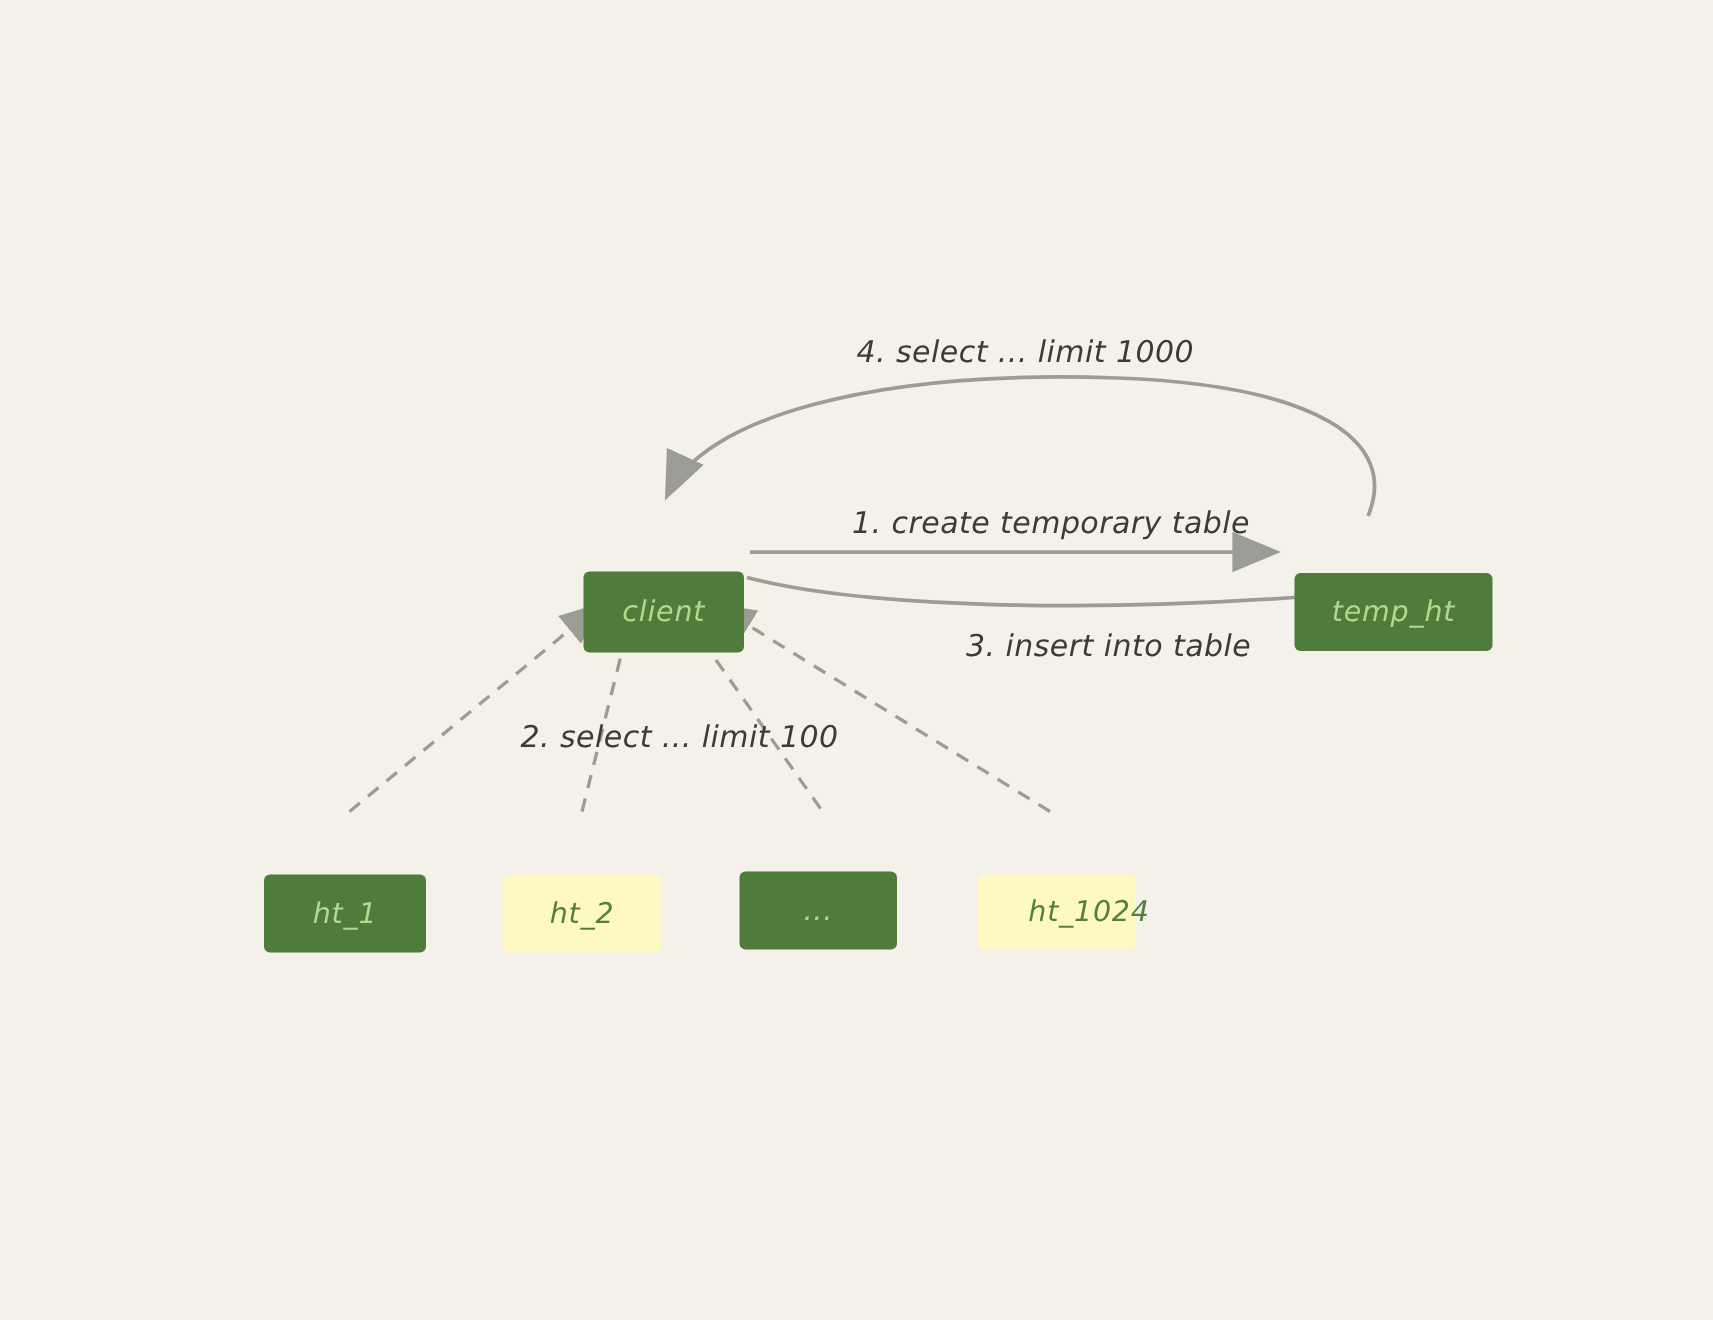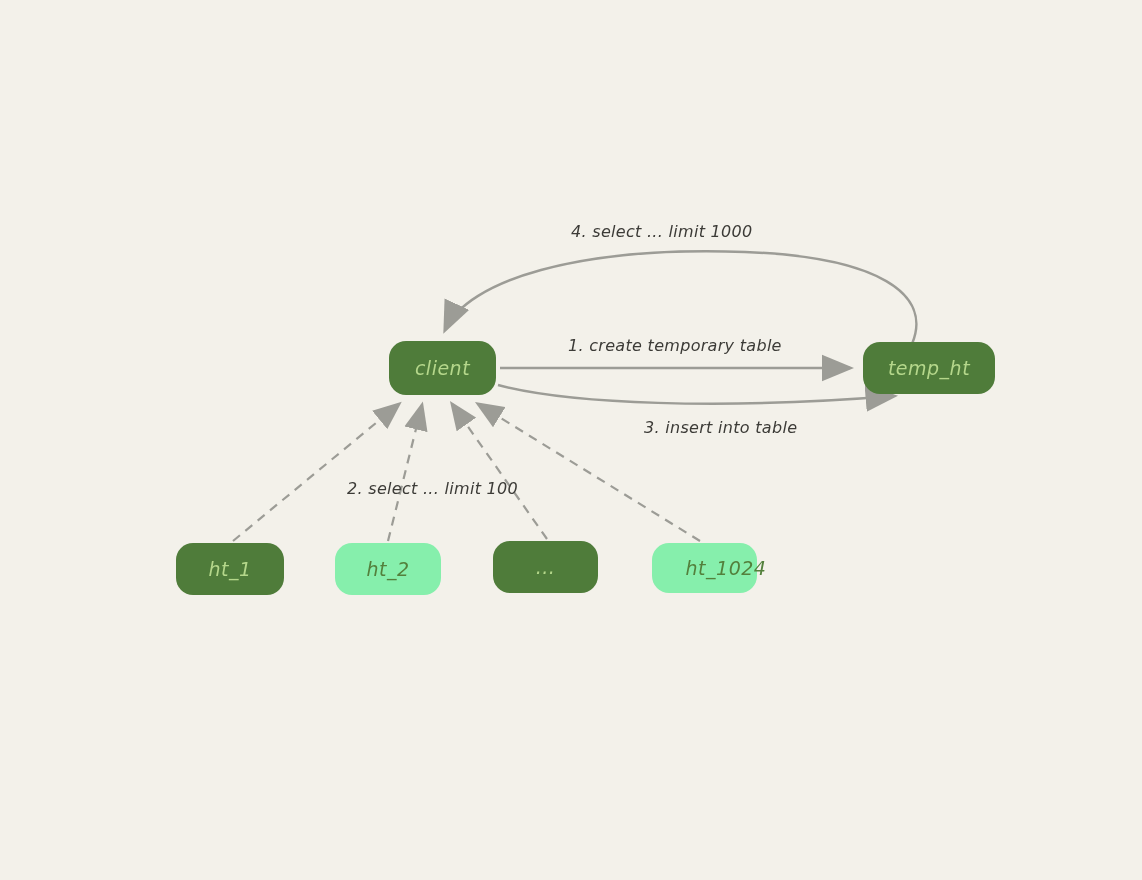--- a/index.html
+++ b/index.html
@@ -17,41 +17,42 @@
   }
   #edges-svg {
     position: absolute;
     left: 0;
     top: 0;
     width: 1142px;
     height: 880px;
   }
   .node {
     position: absolute;
-    border-radius: 17px;
+    border-radius: 4px;
     display: flex;
     align-items: center;
     justify-content: center;
     font-style: italic;
     font-size: 19px;
     letter-spacing: 0.5px;
     box-sizing: border-box;
+    margin-top: 40px;
   }
   .node.dark {
     background: #4f7c3a;
     color: #b5d78b;
   }
   .node.light {
-    background: #86efac;
+    background: #fef9c3;
     color: #53803c;
   }
   .edge-label {
     position: absolute;
     font-style: italic;
-    font-size: 16px;
+    font-size: 20px;
     color: #3c3b37;
     letter-spacing: 0.3px;
     white-space: nowrap;
   }
   
   #node-client   { left: 389px; top: 341px; width: 107px; height: 54px; }
   #node-temp-ht  { left: 863px; top: 342px; width: 132px; height: 52px; }
   #node-ht-1     { left: 176px; top: 543px; width: 108px; height: 52px; }
   #node-ht-2     { left: 335px; top: 543px; width: 106px; height: 52px; }
   #node-ht-dots  { left: 493px; top: 541px; width: 105px; height: 52px; }

